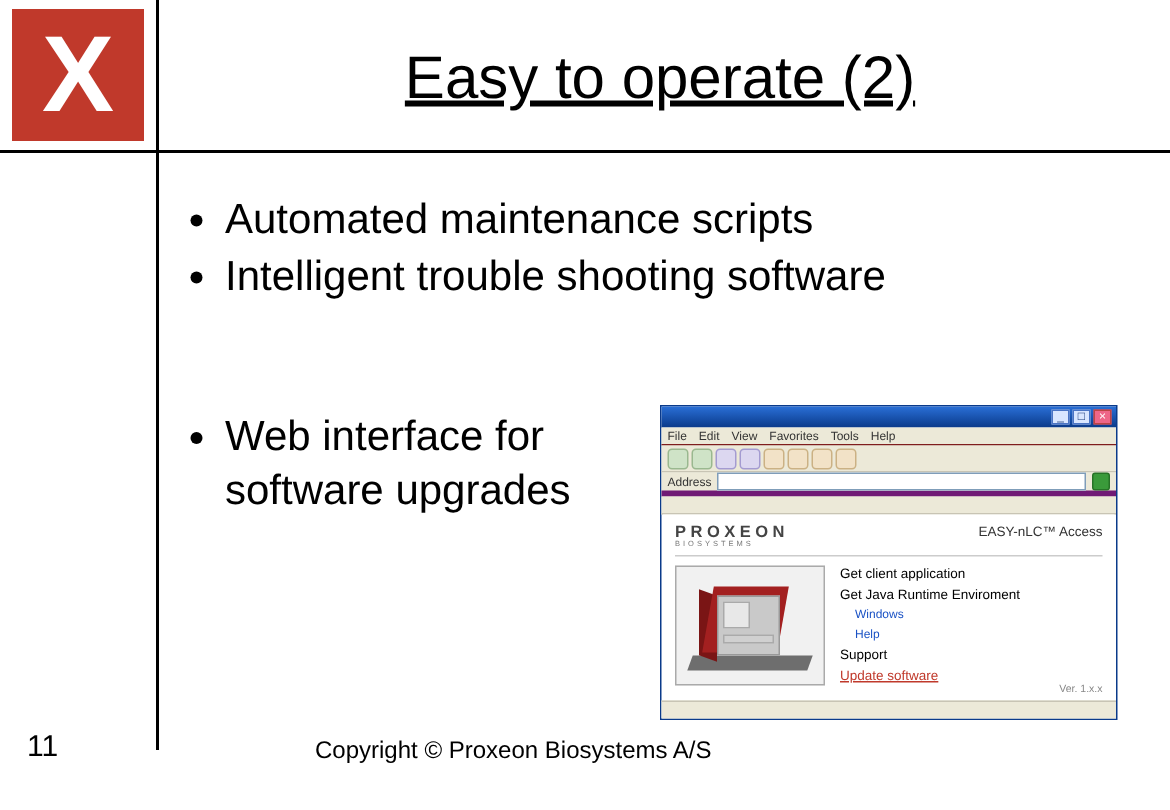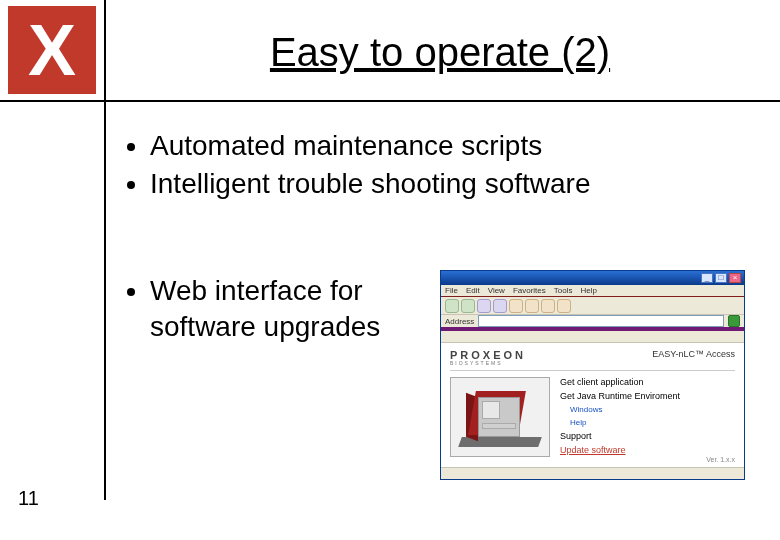--- a/index.html
+++ b/index.html
@@ -163,13 +163,14 @@
           <div class="h">Support</div>
           <div class="hot">Update software</div>
         </div>
       </div>
       <div class="ver">Ver. 1.x.x</div>
     </div>
     <div class="br-statusbar"></div>
   </div>
 
   <div class="pagenum">11</div>
+  <div class="copyright">Copyright ©  Proxeon Biosystems A/S</div>
 </div>
 
 </body></html>

